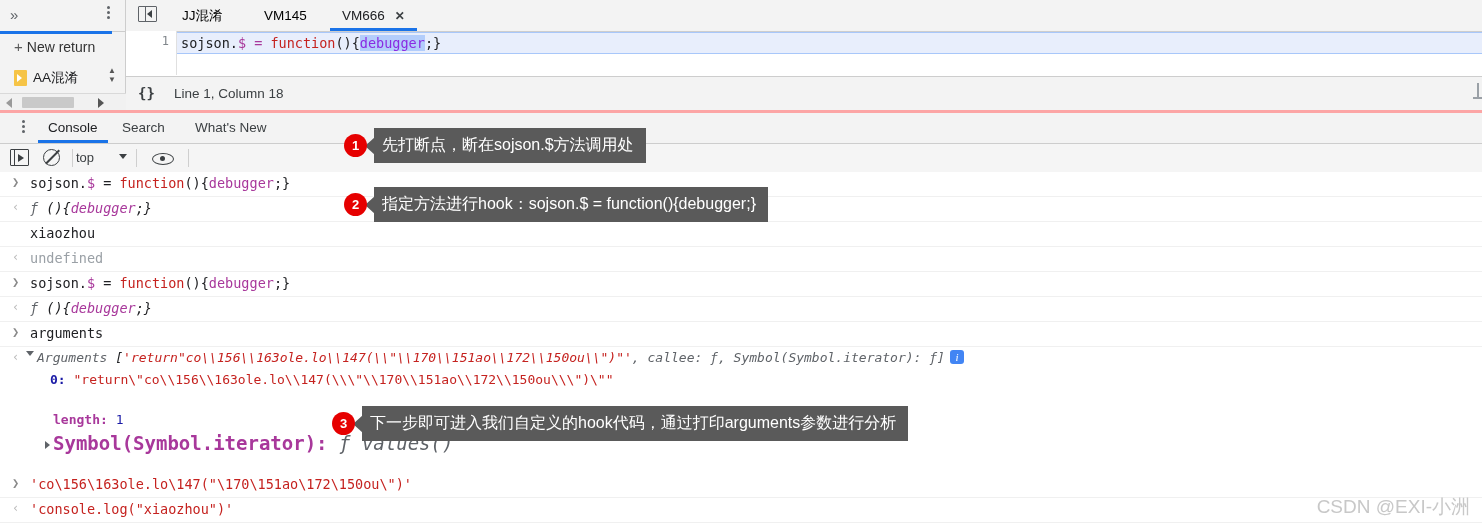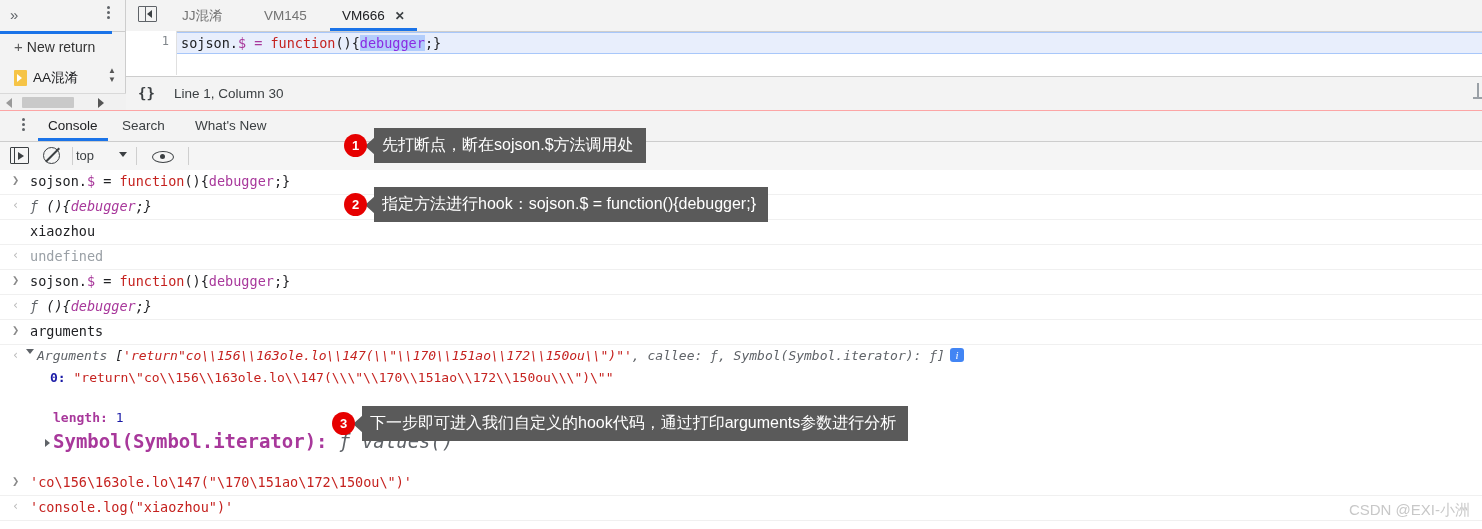--- a/index.html
+++ b/index.html
@@ -39,21 +39,21 @@
   .hscroll .arr.l{left:6px;border-right:6px solid #9a9a9a;border-top:5px solid transparent;border-bottom:5px solid transparent;}
   .hscroll .arr.r{left:98px;border-left:6px solid #555;border-top:5px solid transparent;border-bottom:5px solid transparent;}
 
   
   .src-pane{position:absolute;left:126px;top:0;right:0;height:110px;background:#fff;}
   .tabstrip{position:relative;height:31px;background:#f3f3f3;border-bottom:1px solid #cdcdcd;}
   .panel-ico{position:absolute;left:12px;top:6px;width:19px;height:16px;border:1.6px solid #5f6368;border-radius:1px;box-sizing:border-box;}
   .panel-ico:before{content:"";position:absolute;left:0;top:0;bottom:0;width:6px;border-right:1.6px solid #5f6368;}
   .panel-ico:after{content:"";position:absolute;left:8px;top:3px;border-right:5px solid #3c4043;
     border-top:4px solid transparent;border-bottom:4px solid transparent;}
-  .tab{position:absolute;top:0;height:31px;line-height:31px;font-size:13.5px;color:#737373;padding:0 12px;box-sizing:border-box;}
+  .tab{position:absolute;top:0;height:31px;line-height:31px;font-size:13.5px;color:#000000;padding:0 12px;box-sizing:border-box;}
   .tab.t1{left:44px;}
   .tab.t2{left:126px;}
   .tab.t3{left:204px;color:#202124;}
   .tab.active{border-bottom:3px solid #1a73e8;}
   .tab .x{margin-left:10px;font-size:12px;font-weight:bold;color:#3c4043;}
 
   .gutter{position:absolute;left:0;top:31px;width:51px;height:44px;background:#fff;border-right:1px solid #e0e0e0;box-sizing:border-box;}
   .lineno{position:absolute;right:7px;top:3px;font-family:"DejaVu Sans Mono",monospace;font-size:12px;color:#80868b;}
   .codeline{position:absolute;left:51px;top:32px;right:0;height:22px;background:#e8eefc;
             border-top:1px solid #a8c7fa;border-bottom:1px solid #a8c7fa;box-sizing:border-box;}
@@ -65,21 +65,21 @@
   .editor-blank{position:absolute;left:51px;top:55px;right:0;height:20px;background:#fff;}
 
   .statusbar{position:absolute;left:0;top:76px;right:0;height:34px;background:#f3f3f3;border-top:1px solid #cdcdcd;box-sizing:border-box;}
   .brace{position:absolute;left:12px;top:8px;font-family:"DejaVu Sans Mono",monospace;font-size:14px;font-weight:bold;color:#3c4043;}
   .linecol{position:absolute;left:48px;top:9px;font-size:13.5px;color:#3c4043;}
   .scroll-corner{position:absolute;right:0;top:0;width:15px;height:30px;}
   .scroll-corner .b1{position:absolute;right:3px;top:6px;width:2px;height:14px;background:#9aa0a6;}
   .scroll-corner .b2{position:absolute;right:0;top:20px;width:9px;height:2px;background:#9aa0a6;}
 
   
-  .drawer{position:absolute;left:0;top:110px;width:1482px;height:338px;background:#eab308;border-top:1px solid #fca5a5;box-sizing:border-box;}
+  .drawer{position:absolute;left:0;top:110px;width:1482px;height:338px;background:#eab308;border-top:3px solid #fca5a5;box-sizing:border-box;}
   .drawer-tabs{position:relative;height:30px;background:#f3f3f3;border-bottom:1px solid #cdcdcd;}
   .dkebab{position:absolute;left:15px;top:5px;width:16px;height:20px;}
   .dkebab i{display:block;width:3px;height:3px;border-radius:50%;background:#5f6368;margin:2px auto;}
   .dtab{position:absolute;top:0;height:30px;line-height:30px;font-size:13.5px;color:#3c4043;padding:0 10px;box-sizing:border-box;}
   .dtab.a{left:38px;color:#202124;border-bottom:3px solid #1a73e8;}
   .dtab.b{left:112px;}
   .dtab.c{left:185px;}
 
   .ctoolbar{position:relative;height:28px;background:#f5f5f5;border-bottom:1px solid #d9d9d9;}
   .tb-exec{position:absolute;left:10px;top:5px;width:19px;height:17px;border:1.5px solid #3c4043;border-radius:1px;box-sizing:border-box;}
@@ -119,21 +119,21 @@
 
   
   .callout{position:absolute;display:flex;align-items:center;}
   .callout .num{width:23px;height:23px;border-radius:50%;background:#e60000;color:#fff;
     font-family:"Liberation Sans",sans-serif;font-size:13px;font-weight:bold;text-align:center;line-height:23px;z-index:3;}
   .callout .tip{width:0;height:0;border-top:9px solid transparent;border-bottom:9px solid transparent;
     border-right:10px solid #5a5a5a;margin-left:-2px;}
   .callout .bubble{background:#5a5a5a;color:#fff;font-family:"Liberation Sans",sans-serif;
     font-size:16px;line-height:20px;padding:7px 12px 8px 8px;white-space:nowrap;margin-left:-1px;}
 
-  .watermark{position:absolute;right:12px;bottom:9px;font-size:15px;color:#c8c8c8;
+  .watermark{position:absolute;right:12px;bottom:9px;font-size:19px;color:#c8c8c8;
     font-family:"Liberation Sans",sans-serif;}
 </style>
 </head>
 <body>
 
 <div class="app">
 
   <div class="top-area">
 
     <div class="snip-pane">
@@ -175,21 +175,21 @@
       </div>
       <div class="gutter">
         <div class="lineno">1</div>
       </div>
       <div class="codeline">
         <div class="code"><span class="c-plain">sojson.</span><span class="c-pink">$ = </span><span class="c-kw">function</span><span class="c-plain">(){</span><span class="c-sel">debugger</span><span class="c-plain">;}</span></div>
       </div>
       <div class="editor-blank"></div>
       <div class="statusbar">
         <div class="brace">{}</div>
-        <div class="linecol">Line 1, Column 30</div>
+        <div class="linecol">Line 1, Column 18</div>
         <div class="scroll-corner">
           <div class="b1"></div>
           <div class="b2"></div>
         </div>
       </div>
     </div>
   </div>
 
   <div class="drawer">
     <div class="drawer-tabs">

